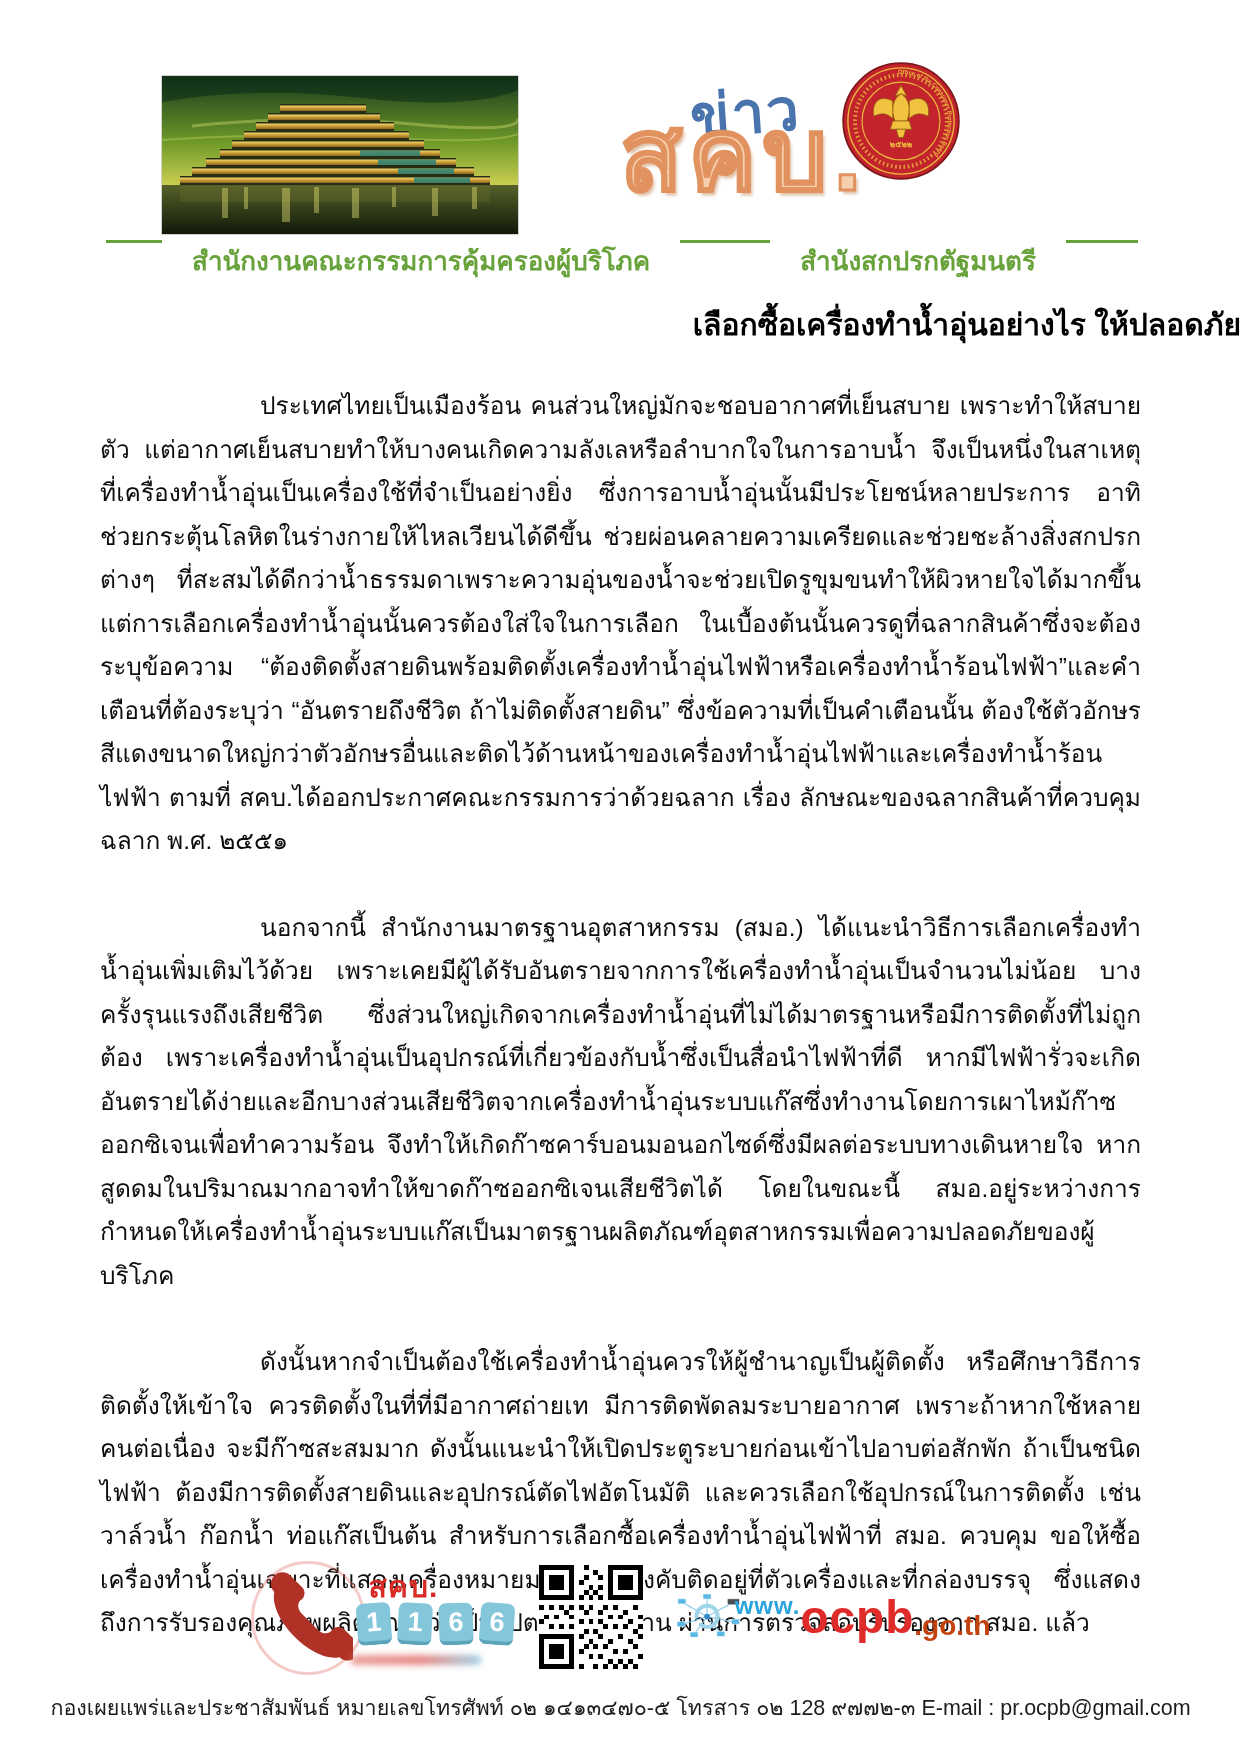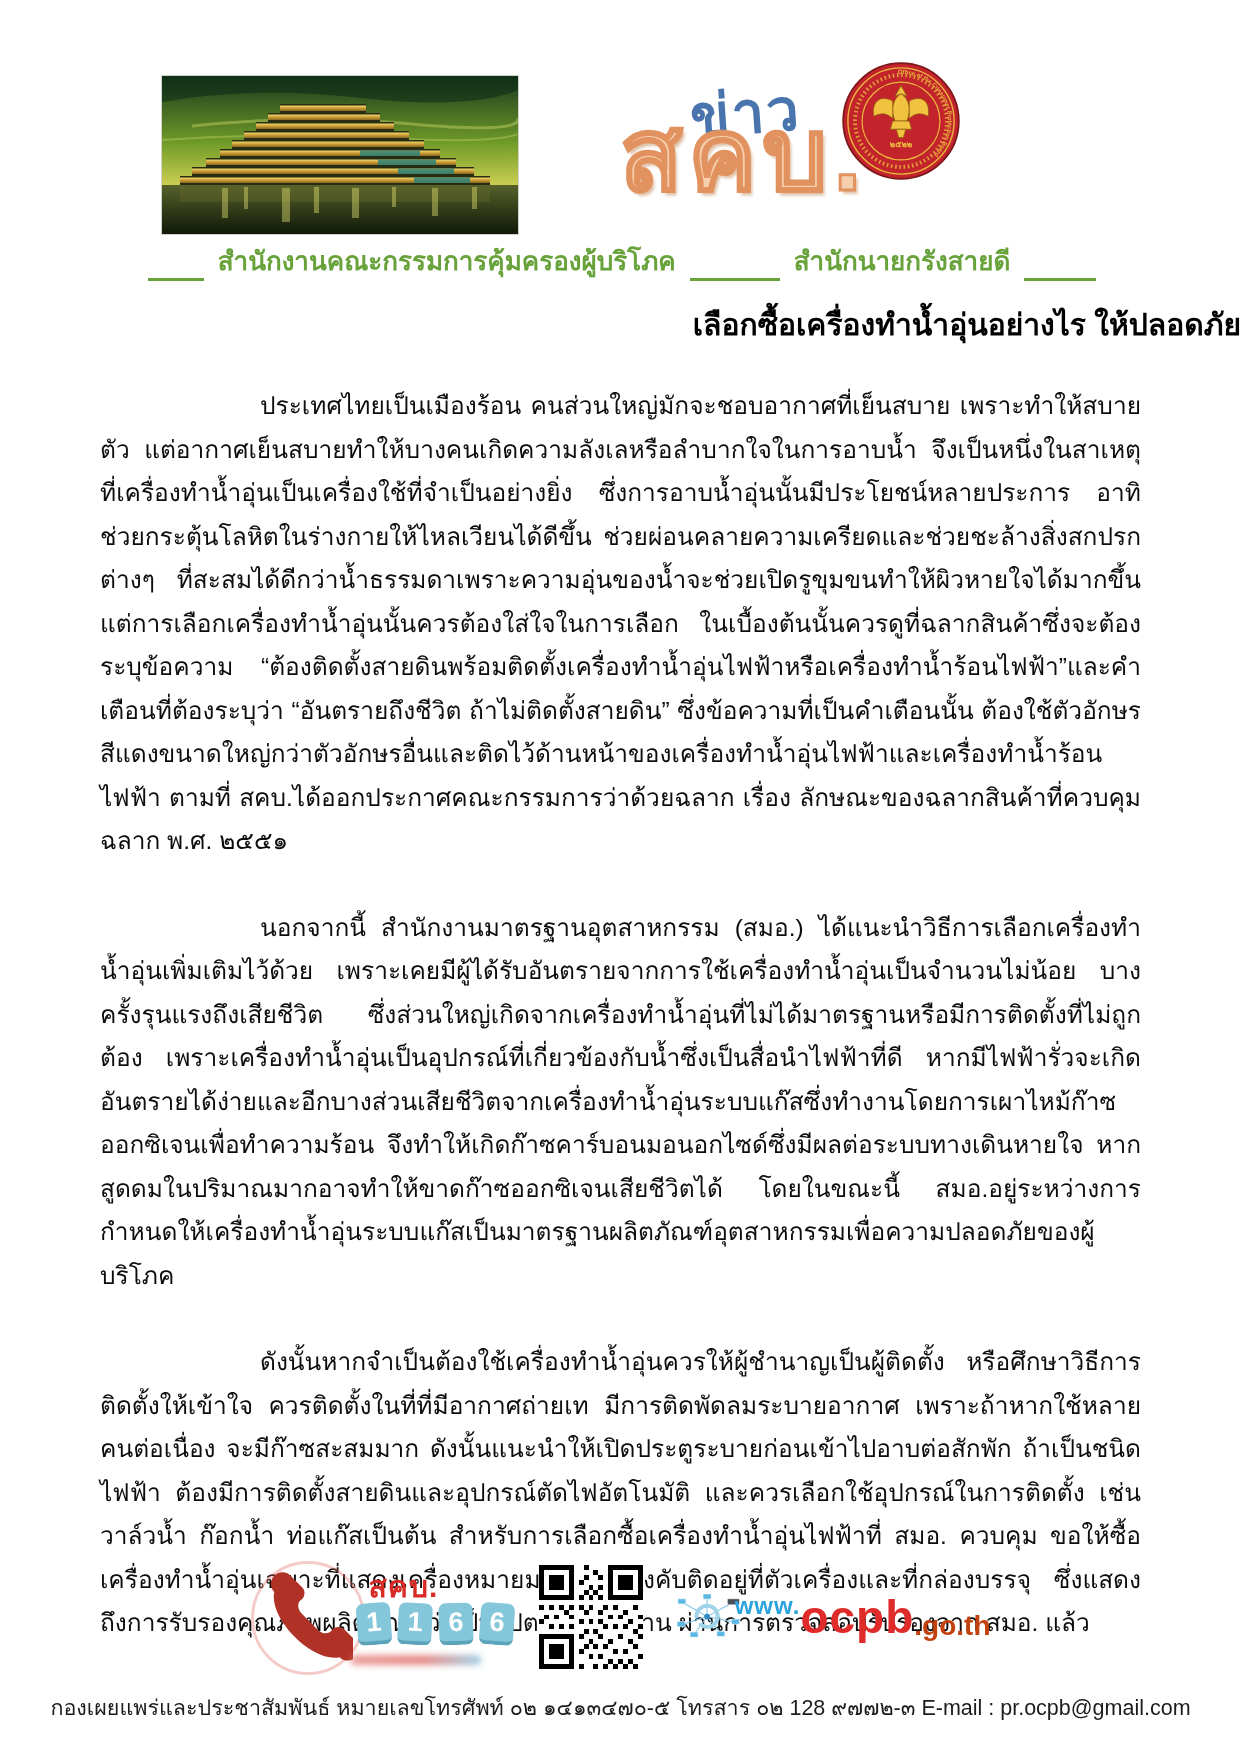--- a/index.html
+++ b/index.html
@@ -24,21 +24,21 @@
     font-size:102px; font-weight:bold; line-height:1;
     color:#f6d0ae; letter-spacing:6px;
     -webkit-text-stroke:3px #e2925f;
     text-shadow:3px 4px 3px rgba(186,117,63,.45);
   }
   .seal{position:absolute; left:842px; top:62px; width:118px; height:118px;}
   .seal svg{display:block;width:100%;height:100%;}
 
   .org-line{
     position:absolute; top:240px; left:148px; width:948px;
-    display:flex; align-items:flex-end; justify-content:center; gap:14px;
+    display:flex; align-items:flex-start; justify-content:center; gap:30px;
     color:#68a23a; font-weight:bold; font-size:26px; white-space:nowrap;
   }
   .org-dash{height:0; border-top:3px solid #68a23a; flex:none;}
   .d1{width:56px}.d2{width:90px}.d3{width:72px}
 
   
   .doc-title{
     position:absolute; top:301px; left:0; width:100%;
     text-align:right; font-size:30px; font-weight:bold; color:#000;
   }
@@ -188,21 +188,21 @@
         <path d="M46 57 L54 57 L52 64 L48 64 Z"></path>
       </g>
       <text x="50" y="72" text-anchor="middle" font-size="7" fill="#f0c23f" font-weight="bold">๒๕๒๒</text>
     </svg>
   </div>
 
   <div class="org-line">
     <span class="org-dash d1"></span>
     <span>สำนักงานคณะกรรมการคุ้มครองผู้บริโภค</span>
     <span class="org-dash d2"></span>
-    <span>สำนักนายกรังสายดี</span>
+    <span>สำนังสกปรกตัฐมนตรี</span>
     <span class="org-dash d3"></span>
   </div>
 
   <div class="doc-title">เลือกซื้อเครื่องทำน้ำอุ่นอย่างไร ให้ปลอดภัย</div>
 
   <div class="content">
     <p>ประเทศไทยเป็นเมืองร้อน คนส่วนใหญ่มักจะชอบอากาศที่เย็นสบาย เพราะทำให้สบายตัว แต่อากาศเย็นสบายทำให้บางคนเกิดความลังเลหรือลำบากใจในการอาบน้ำ จึงเป็นหนึ่งในสาเหตุที่เครื่องทำน้ำอุ่นเป็นเครื่องใช้ที่จำเป็นอย่างยิ่ง ซึ่งการอาบน้ำอุ่นนั้นมีประโยชน์หลายประการ อาทิ ช่วยกระตุ้นโลหิตในร่างกายให้ไหลเวียนได้ดีขึ้น ช่วยผ่อนคลายความเครียดและช่วยชะล้างสิ่งสกปรกต่างๆ ที่สะสมได้ดีกว่าน้ำธรรมดาเพราะความอุ่นของน้ำจะช่วยเปิดรูขุมขนทำให้ผิวหายใจได้มากขึ้นแต่การเลือกเครื่องทำน้ำอุ่นนั้นควรต้องใส่ใจในการเลือก ในเบื้องต้นนั้นควรดูที่ฉลากสินค้าซึ่งจะต้องระบุข้อความ “ต้องติดตั้งสายดินพร้อมติดตั้งเครื่องทำน้ำอุ่นไฟฟ้าหรือเครื่องทำน้ำร้อนไฟฟ้า”และคำเตือนที่ต้องระบุว่า “อันตรายถึงชีวิต ถ้าไม่ติดตั้งสายดิน” ซึ่งข้อความที่เป็นคำเตือนนั้น ต้องใช้ตัวอักษรสีแดงขนาดใหญ่กว่าตัวอักษรอื่นและติดไว้ด้านหน้าของเครื่องทำน้ำอุ่นไฟฟ้าและเครื่องทำน้ำร้อนไฟฟ้า ตามที่ สคบ.ได้ออกประกาศคณะกรรมการว่าด้วยฉลาก เรื่อง ลักษณะของฉลากสินค้าที่ควบคุมฉลาก พ.ศ. ๒๕๕๑</p>
     <p>นอกจากนี้ สำนักงานมาตรฐานอุตสาหกรรม (สมอ.) ได้แนะนำวิธีการเลือกเครื่องทำน้ำอุ่นเพิ่มเติมไว้ด้วย เพราะเคยมีผู้ได้รับอันตรายจากการใช้เครื่องทำน้ำอุ่นเป็นจำนวนไม่น้อย บางครั้งรุนแรงถึงเสียชีวิต ซึ่งส่วนใหญ่เกิดจากเครื่องทำน้ำอุ่นที่ไม่ได้มาตรฐานหรือมีการติดตั้งที่ไม่ถูกต้อง เพราะเครื่องทำน้ำอุ่นเป็นอุปกรณ์ที่เกี่ยวข้องกับน้ำซึ่งเป็นสื่อนำไฟฟ้าที่ดี หากมีไฟฟ้ารั่วจะเกิดอันตรายได้ง่ายและอีกบางส่วนเสียชีวิตจากเครื่องทำน้ำอุ่นระบบแก๊สซึ่งทำงานโดยการเผาไหม้ก๊าซออกซิเจนเพื่อทำความร้อน จึงทำให้เกิดก๊าซคาร์บอนมอนอกไซด์ซึ่งมีผลต่อระบบทางเดินหายใจ หากสูดดมในปริมาณมากอาจทำให้ขาดก๊าซออกซิเจนเสียชีวิตได้ โดยในขณะนี้ สมอ.อยู่ระหว่างการกำหนดให้เครื่องทำน้ำอุ่นระบบแก๊สเป็นมาตรฐานผลิตภัณฑ์อุตสาหกรรมเพื่อความปลอดภัยของผู้บริโภค</p>
     <p>ดังนั้นหากจำเป็นต้องใช้เครื่องทำน้ำอุ่นควรให้ผู้ชำนาญเป็นผู้ติดตั้ง หรือศึกษาวิธีการติดตั้งให้เข้าใจ ควรติดตั้งในที่ที่มีอากาศถ่ายเท มีการติดพัดลมระบายอากาศ เพราะถ้าหากใช้หลายคนต่อเนื่อง จะมีก๊าซสะสมมาก ดังนั้นแนะนำให้เปิดประตูระบายก่อนเข้าไปอาบต่อสักพัก ถ้าเป็นชนิดไฟฟ้า ต้องมีการติดตั้งสายดินและอุปกรณ์ตัดไฟอัตโนมัติ และควรเลือกใช้อุปกรณ์ในการติดตั้ง เช่น วาล์วน้ำ ก๊อกน้ำ ท่อแก๊สเป็นต้น สำหรับการเลือกซื้อเครื่องทำน้ำอุ่นไฟฟ้าที่ สมอ. ควบคุม ขอให้ซื้อเครื่องทำน้ำอุ่นเฉพาะที่แสดงเครื่องหมายมาตรฐานบังคับติดอยู่ที่ตัวเครื่องและที่กล่องบรรจุ ซึ่งแสดงถึงการรับรองคุณภาพผลิตภัณฑ์ว่าเป็นไปตามมาตรฐาน ผ่านการตรวจสอบรับรองจาก สมอ. แล้ว</p>
   </div>

